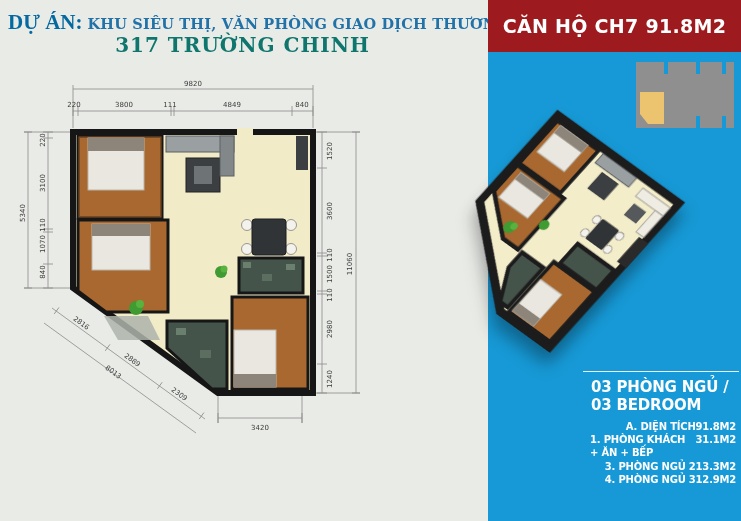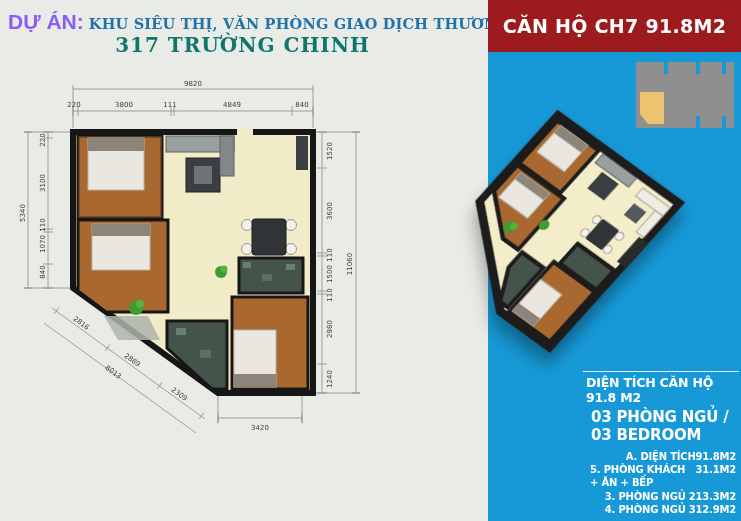--- a/index.html
+++ b/index.html
@@ -4,21 +4,21 @@
 <style>
   html,body{margin:0;padding:0;}
   body{
     width:741px;height:521px;position:relative;overflow:hidden;
     background:#e9ebe7;
     font-family:"DejaVu Sans", sans-serif;
   }
   
   .hdr{position:absolute;left:8px;top:10px;width:478px;white-space:nowrap;}
   .hdr .lbl{
-    font-family:Liberation Sans, sans-serif;font-weight:bold;font-size:21px;color:#8b5cf6;
+    font-family:Liberation Serif, serif;font-weight:bold;font-size:21px;color:#0369a1;
   }
   .hdr .name{
     font-family:"DejaVu Serif", serif;font-weight:bold;font-size:14.5px;color:#2172a8;
     letter-spacing:.2px;
   }
   .hdr2{
     position:absolute;left:0;top:33px;width:485px;text-align:center;
     font-family:"DejaVu Serif", serif;font-weight:bold;font-size:20px;color:#0f766e;
     letter-spacing:1px;
   }
@@ -230,28 +230,27 @@
     <rect x="60" y="0" width="4" height="12" fill="#1699d6"></rect>
     <rect x="86" y="0" width="4" height="12" fill="#1699d6"></rect>
     <rect x="60" y="54" width="4" height="12" fill="#1699d6"></rect>
     <rect x="86" y="54" width="4" height="12" fill="#1699d6"></rect>
     <polygon points="4,30 28,30 28,62 12,62 4,52" fill="#ecc46f"></polygon>
   </svg>
 
   <div class="divline"></div>
 
   <div class="area-table">
-    <div class="t-title">DIỆN TÍCH CĂN HỘ 91.8 M2</div>
     <div class="t-sub">03 PHÒNG NGỦ / 03 BEDROOM</div>
     <div class="row row-a">
       <span class="label">A. DIỆN TÍCH</span>
       <span class="value">91.8M2</span>
     </div>
     <div class="row">
-      <span class="label">5. PHÒNG KHÁCH + ĂN + BẾP</span>
+      <span class="label">1. PHÒNG KHÁCH + ĂN + BẾP</span>
       <span class="value">31.1M2</span>
     </div>
     <div class="row">
       <span class="label">3. PHÒNG NGỦ 2</span>
       <span class="value">13.3M2</span>
     </div>
     <div class="row">
       <span class="label">4. PHÒNG NGỦ 3</span>
       <span class="value">12.9M2</span>
     </div>

